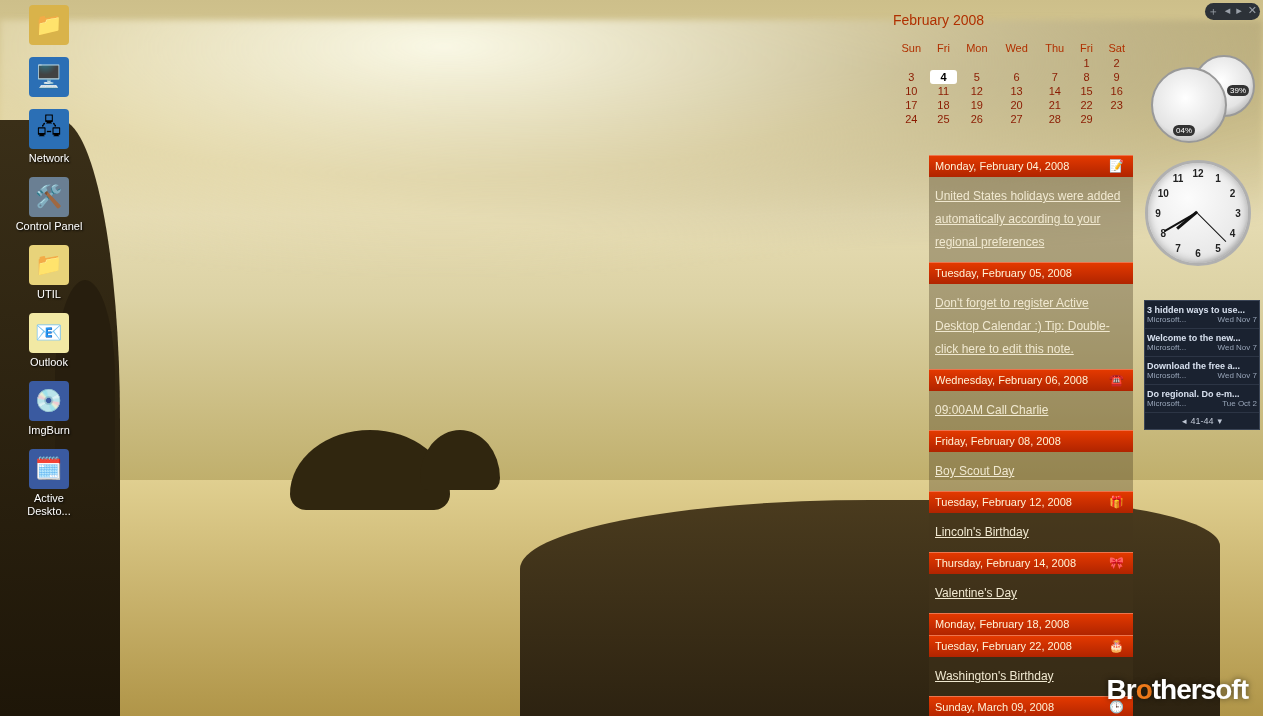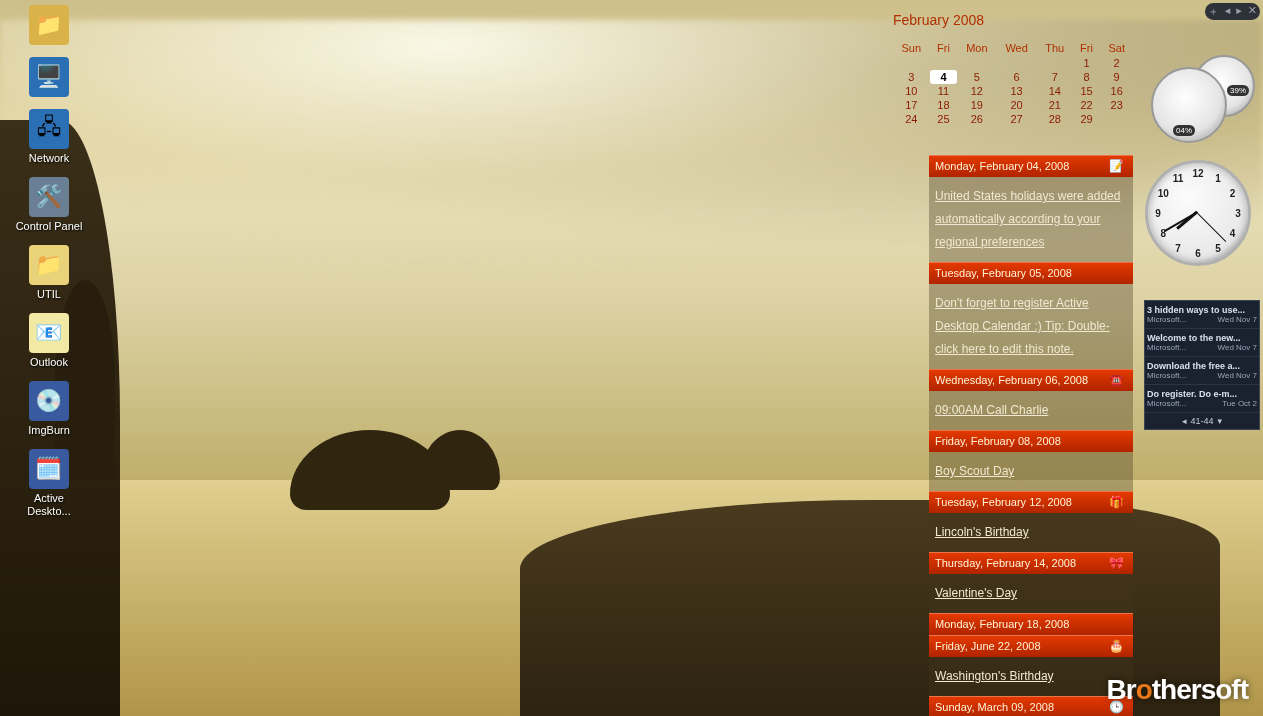--- a/index.html
+++ b/index.html
@@ -194,21 +194,21 @@
       <div class="ev-head">
         <span class="date">Thursday, February 14, 2008</span>
                <span class="ico">🎀</span>
       </div>
       <div class="ev-body">Valentine's Day</div>
       <div class="ev-head">
         <span class="date">Monday, February 18, 2008</span>
                <span class="ico"></span>
       </div>
       <div class="ev-head">
-        <span class="date">Friday, June 22, 2008</span>
+        <span class="date">Tuesday, February 22, 2008</span>
                <span class="ico">🎂</span>
       </div>
       <div class="ev-body">Washington's Birthday</div>
       <div class="ev-head">
         <span class="date">Sunday, March 09, 2008</span>
                <span class="ico">🕒</span>
       </div>
       <div class="ev-body">Daylight Saving Time Begins</div>
     </div>
 
@@ -263,21 +263,21 @@
           </div>
         </div>
         <div class="feed">
           <div class="t">Download the free a...</div>
                <div class="m">
             <span>Microsoft...</span>
             <span>Wed Nov 7</span>
           </div>
         </div>
         <div class="feed">
-          <div class="t">Do register. Do e-m...</div>
+          <div class="t">Do regional. Do e-m...</div>
                <div class="m">
             <span>Microsoft...</span>
             <span>Tue Oct 2</span>
           </div>
         </div>
         <div class="feed-page">
           <span>◂</span>
               <span>41-44</span>
               <span>▾</span>
         </div>

